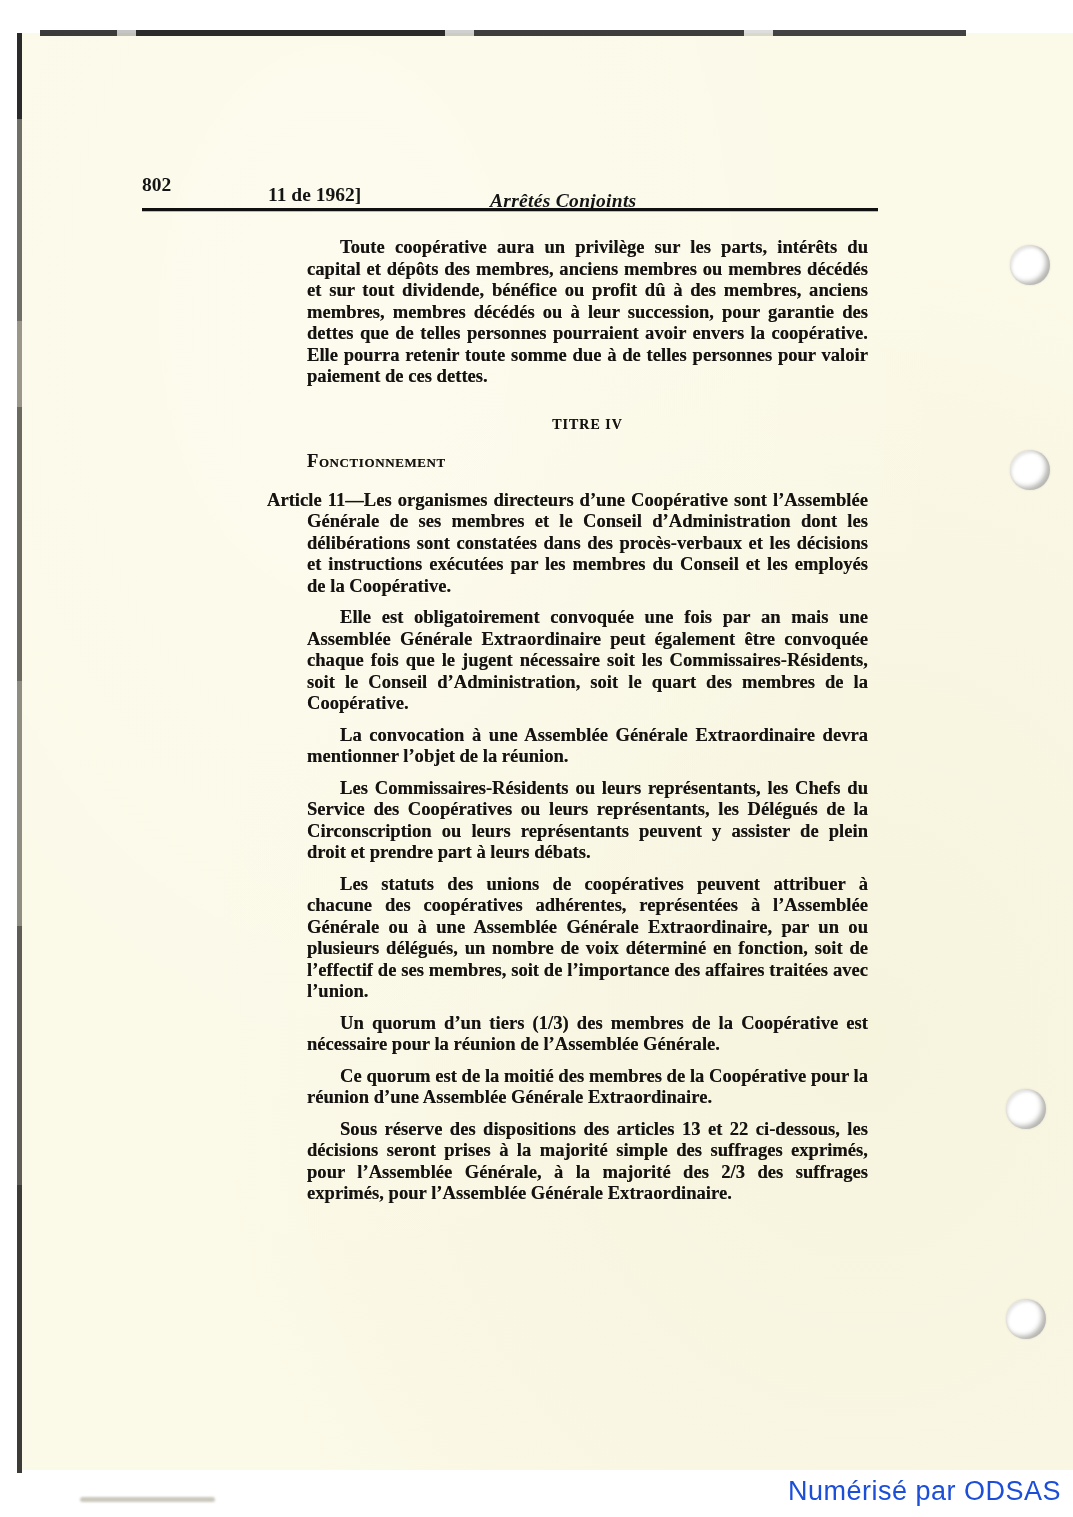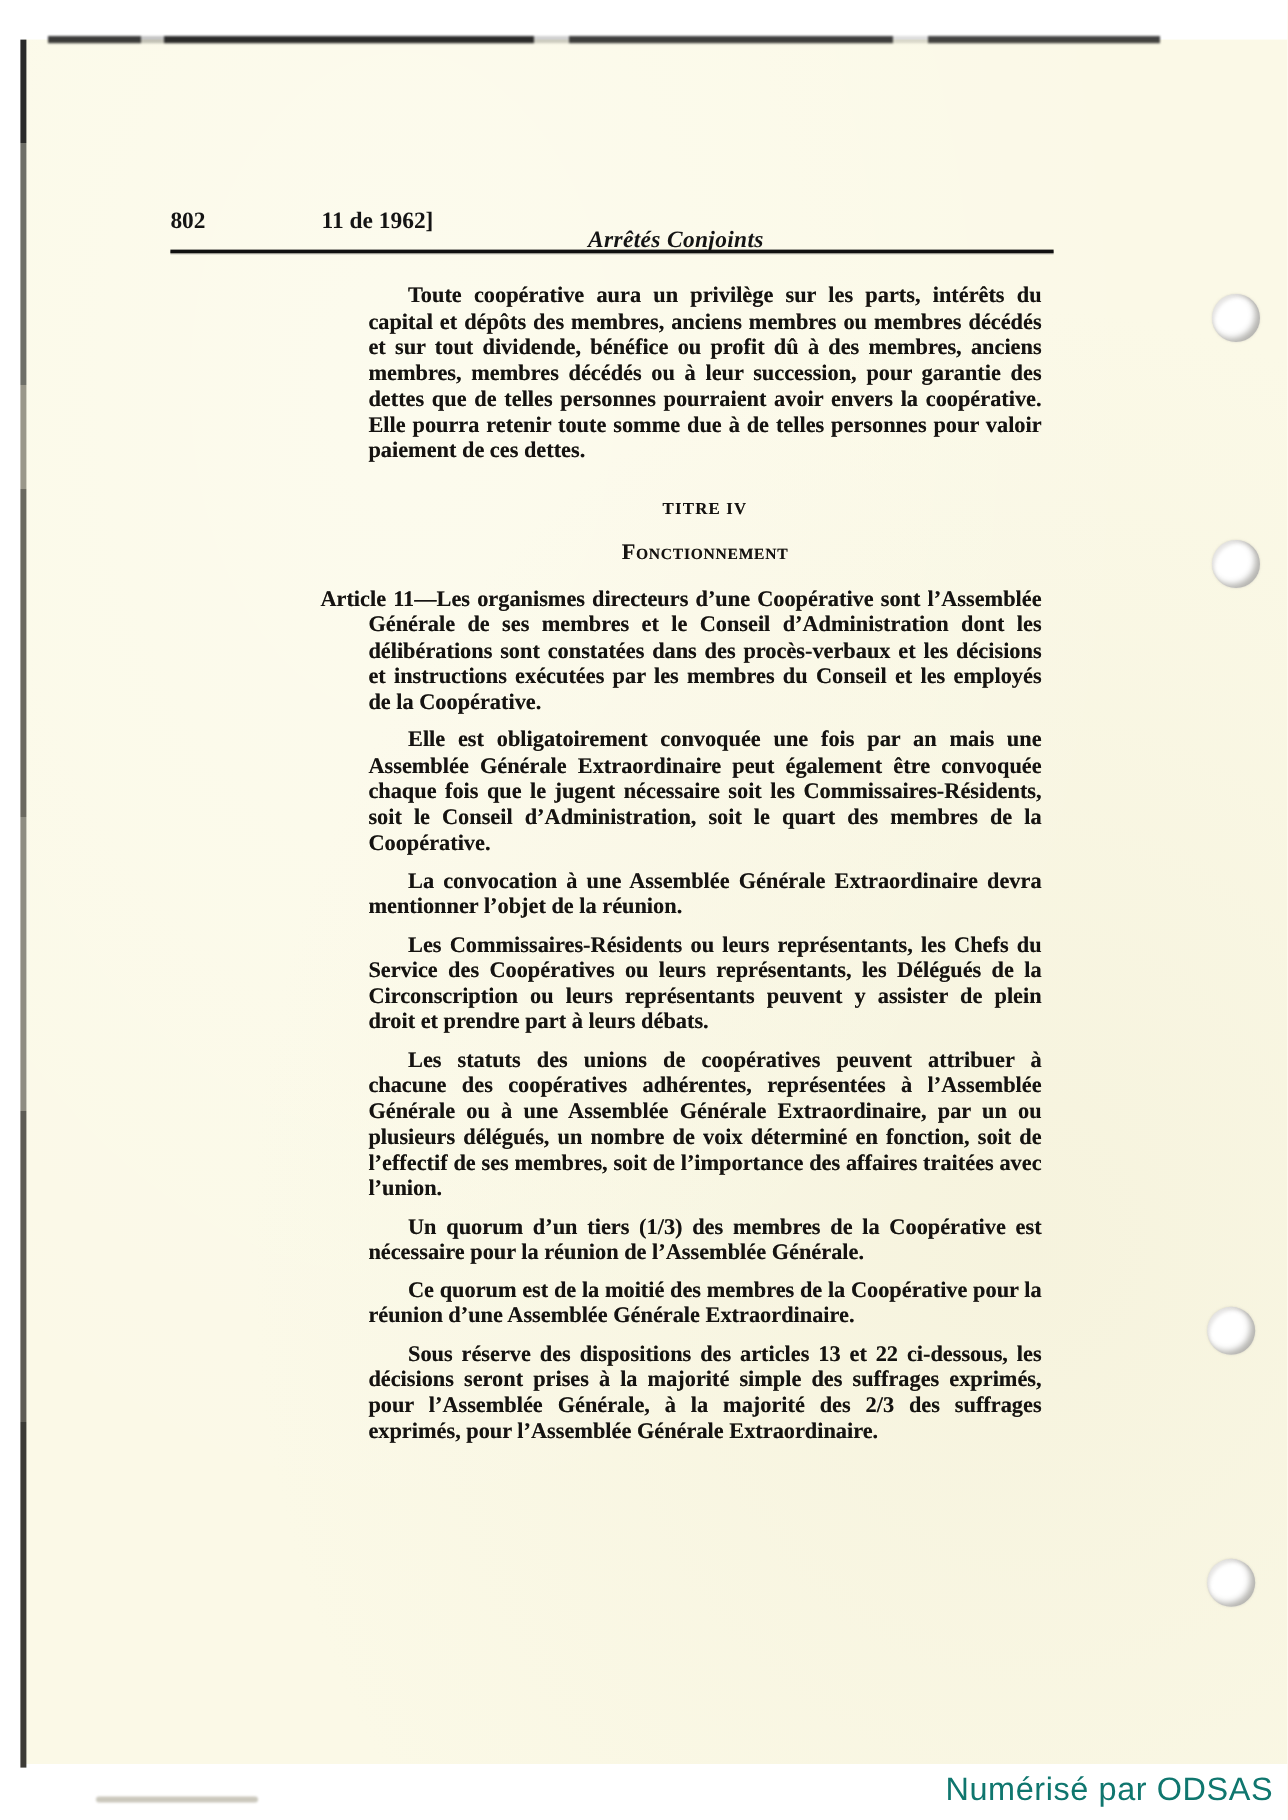--- a/index.html
+++ b/index.html
@@ -37,54 +37,54 @@
     filter:blur(.6px);
   }
   .smudge{
     position:absolute;left:60px;top:1464px;width:135px;height:5px;
     background:#b9b5a6;border-radius:3px;opacity:.75;filter:blur(1px);
   }
   
   .header{position:absolute;left:122px;top:141px;width:736px;height:26px;
     font-weight:bold;font-size:19.5px;color:#141414;}
   .pagenum{position:absolute;left:0;top:0;}
-  .issue{position:absolute;left:126px;top:0;}
+  .issue{position:absolute;left:126px;top:10px;}
   .running-title{position:absolute;left:348px;top:16px;font-style:italic;letter-spacing:.3px;}
   .rule{position:absolute;left:122px;top:175px;width:736px;height:3px;background:#101010;
     box-shadow:0 1px 0 rgba(0,0,0,.25);}
   
   #doc-body{
     position:absolute;left:287px;top:203px;width:561px;
     font-size:18.6px;line-height:21.5px;color:#151311;
     font-weight:bold;text-align:justify;
     text-shadow:0 0 .4px rgba(20,18,10,.55);
   }
   #doc-body p{margin:0 0 10px;}
   .plain{text-indent:33px;}
   .sub{text-indent:33px;}
   .article{text-indent:-40px;margin-top:14px !important;}
   .heading{font-size:14px;font-weight:bold;text-align:center;margin:27px 0 16px;letter-spacing:1px;}
-  .subheading{font-size:18.5px;font-weight:bold;text-align:center;margin:0 0 16px;
+  .subheading{font-size:18.5px;font-weight:bold;text-align:left;margin:0 0 16px;
     font-variant:small-caps;letter-spacing:.6px;}
   
   .hole{
     position:absolute;width:40px;height:40px;border-radius:50%;
     background:#ffffff;
     box-shadow:inset -4px -3px 5px rgba(90,88,80,.45), inset 2px 3px 3px rgba(120,118,110,.18),
                0 0 2px rgba(160,158,150,.35);
   }
   .hole-1{left:990px;top:212px;}
   .hole-2{left:990px;top:417px;}
   .hole-3{left:986px;top:1056px;}
   .hole-4{left:986px;top:1266px;}
   
   .watermark{
     position:absolute;right:12px;top:1476px;
     font-family:"Liberation Sans", sans-serif;
-    font-size:27px;color:#0f766e;letter-spacing:.5px;
+    font-size:27px;color:#1d4ed8;letter-spacing:.5px;
   }
 </style>
 </head>
 <body>
 
 <div class="canvas">
   <div class="page">
     <div class="header">
       <span class="pagenum">802</span>
       <span class="issue">11 de 1962]</span>

